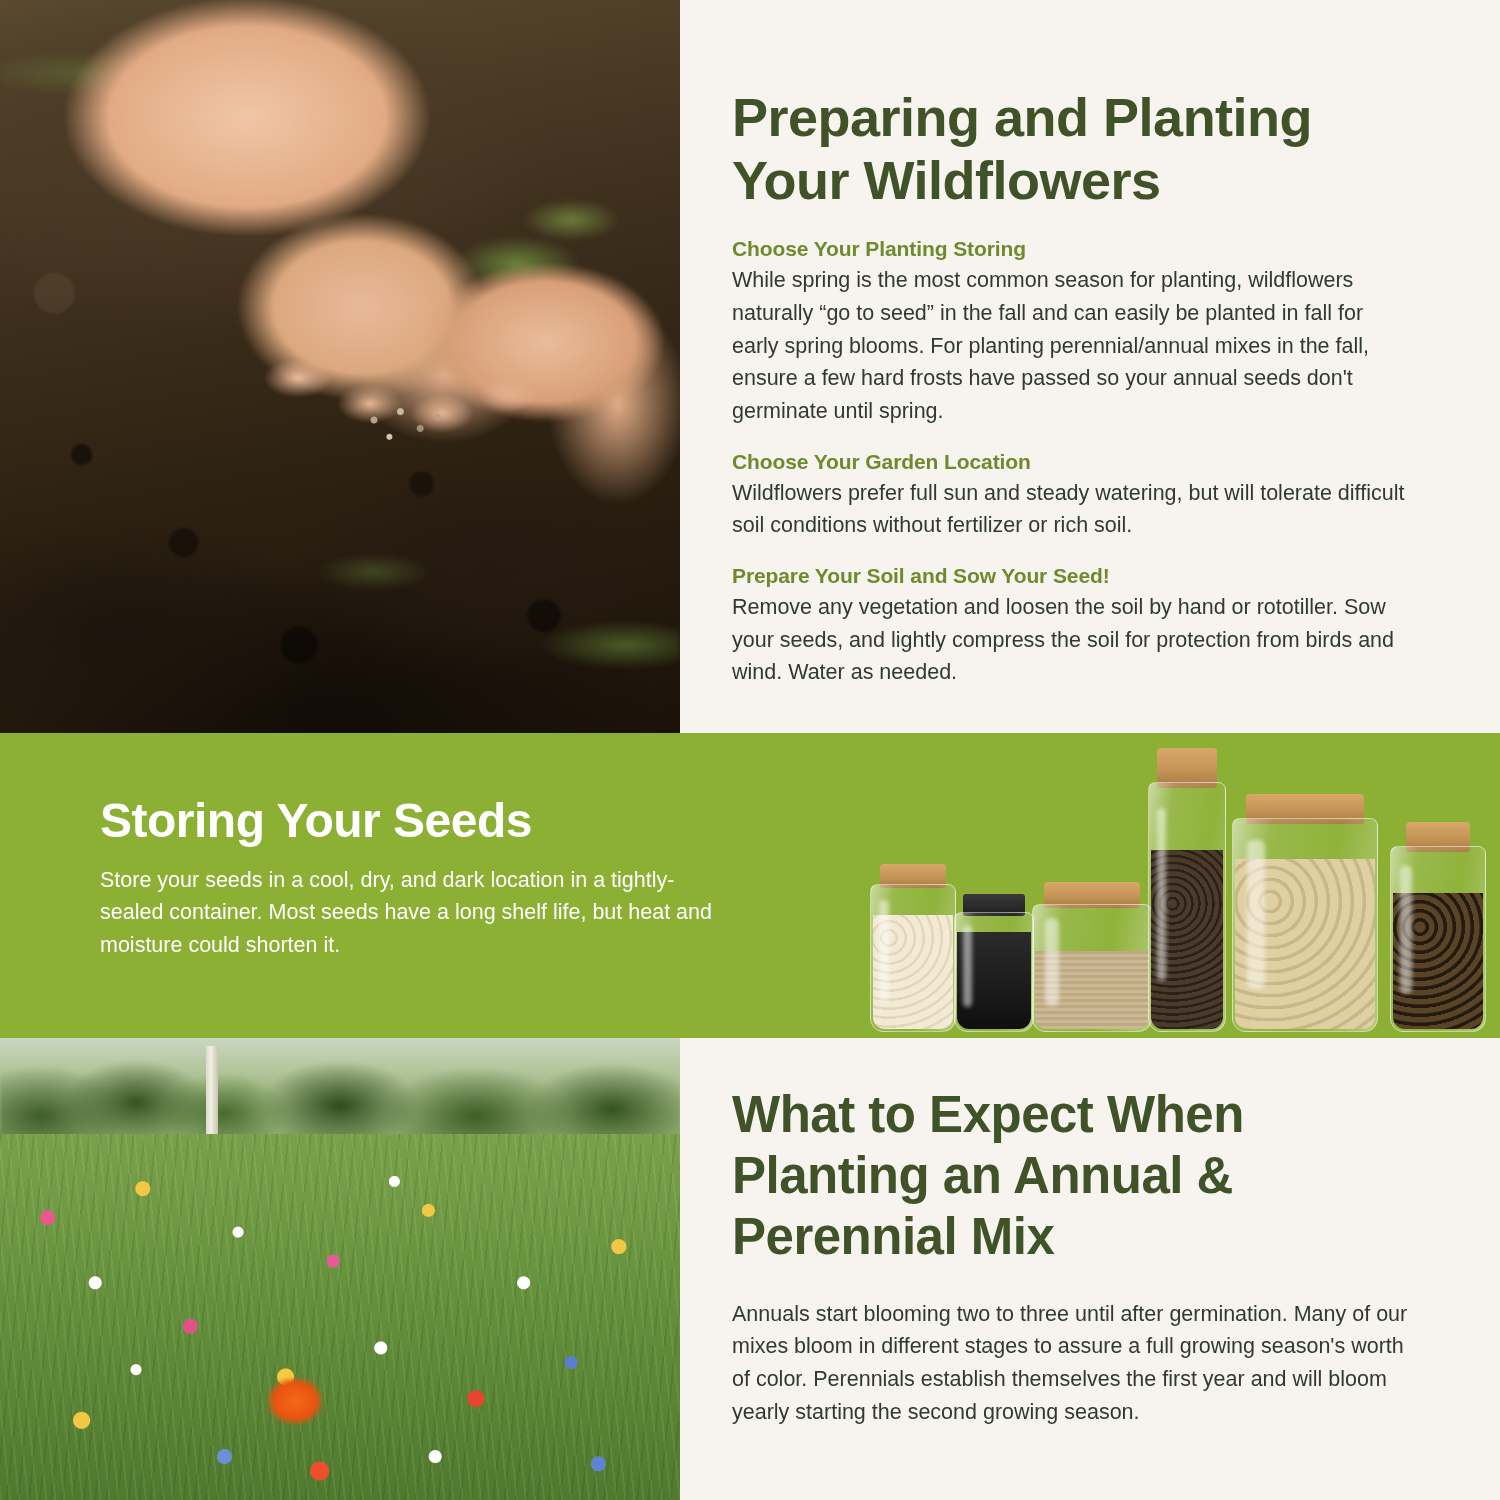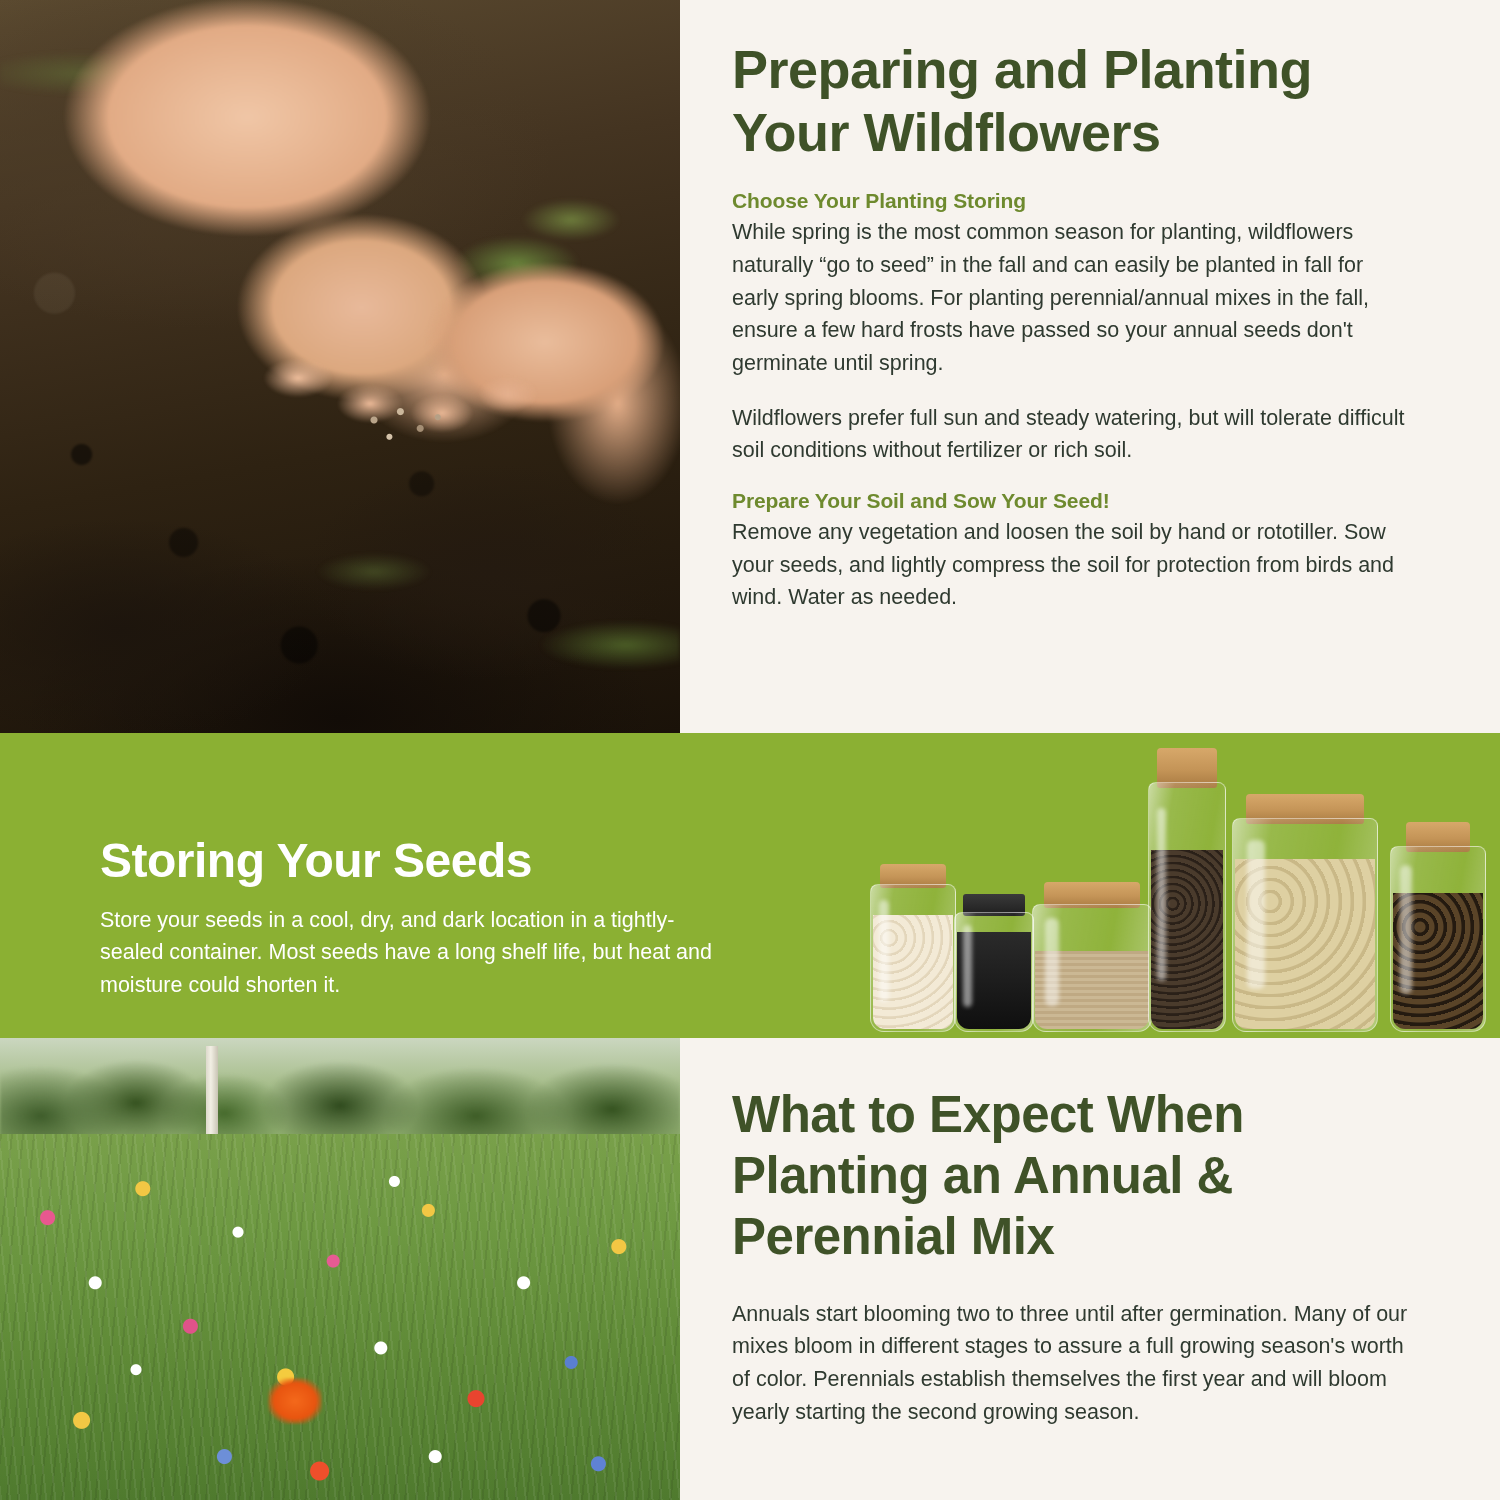--- a/index.html
+++ b/index.html
@@ -108,20 +108,21 @@
       radial-gradient(circle at 44% 28%, #cbb79c 0 3px, rgba(0,0,0,0) 4px),
       radial-gradient(circle at 62% 52%, #a48e74 0 3px, rgba(0,0,0,0) 4px),
       radial-gradient(circle at 34% 64%, #d5c3aa 0 2.5px, rgba(0,0,0,0) 3.5px),
       radial-gradient(circle at 78% 36%, #b5a086 0 2.5px, rgba(0,0,0,0) 3.5px);
   }
 
   .text-one {
     flex: 1;
     padding: 38px 86px 0 52px;
     background: #f7f3ee;
+    margin-top: 48px;
   }
 
   h1.title-dark {
     font-size: 54px;
     line-height: 1.16;
     letter-spacing: -0.5px;
     color: #3f5228;
     font-weight: 700;
     margin-bottom: 26px;
   }
@@ -157,21 +158,20 @@
     width: 730px;
     padding: 60px 0 0 100px;
   }
 
   h2.title-white {
     font-size: 48px;
     color: #ffffff;
     font-weight: 700;
     letter-spacing: -0.5px;
     margin-bottom: 16px;
-    margin-top: 40px;
   }
 
   p.body-white {
     font-size: 21.5px;
     line-height: 1.5;
     color: #ffffff;
   }
 
   .jars {
     position: absolute;
@@ -347,20 +347,21 @@
       <div class="fingers"></div>
       <div class="seeds"></div>
     </div>
 
     <div class="text-one">
       <h1 class="title-dark">Preparing and Planting Your Wildflowers</h1>
 
       <h3 class="sub-green">Choose Your Planting Storing</h3>
       <p class="body">While spring is the most common season for planting, wildflowers naturally “go to seed” in the fall and can easily be planted in fall for early spring blooms. For planting perennial/annual mixes in the fall, ensure a few hard frosts have passed so your annual seeds don't germinate until spring.</p>
 
+      <h3 class="sub-green">Choose Your Garden Location</h3>
       <p class="body">Wildflowers prefer full sun and steady watering, but will tolerate difficult soil conditions without fertilizer or rich soil.</p>
 
       <h3 class="sub-green">Prepare Your Soil and Sow Your Seed!</h3>
       <p class="body">Remove any vegetation and loosen the soil by hand or rototiller. Sow your seeds, and lightly compress the soil for protection from birds and wind. Water as needed.</p>
     </div>
   </div>
 
   <div class="section-two">
     <div class="storing-text">
       <h2 class="title-white">Storing Your Seeds</h2>

